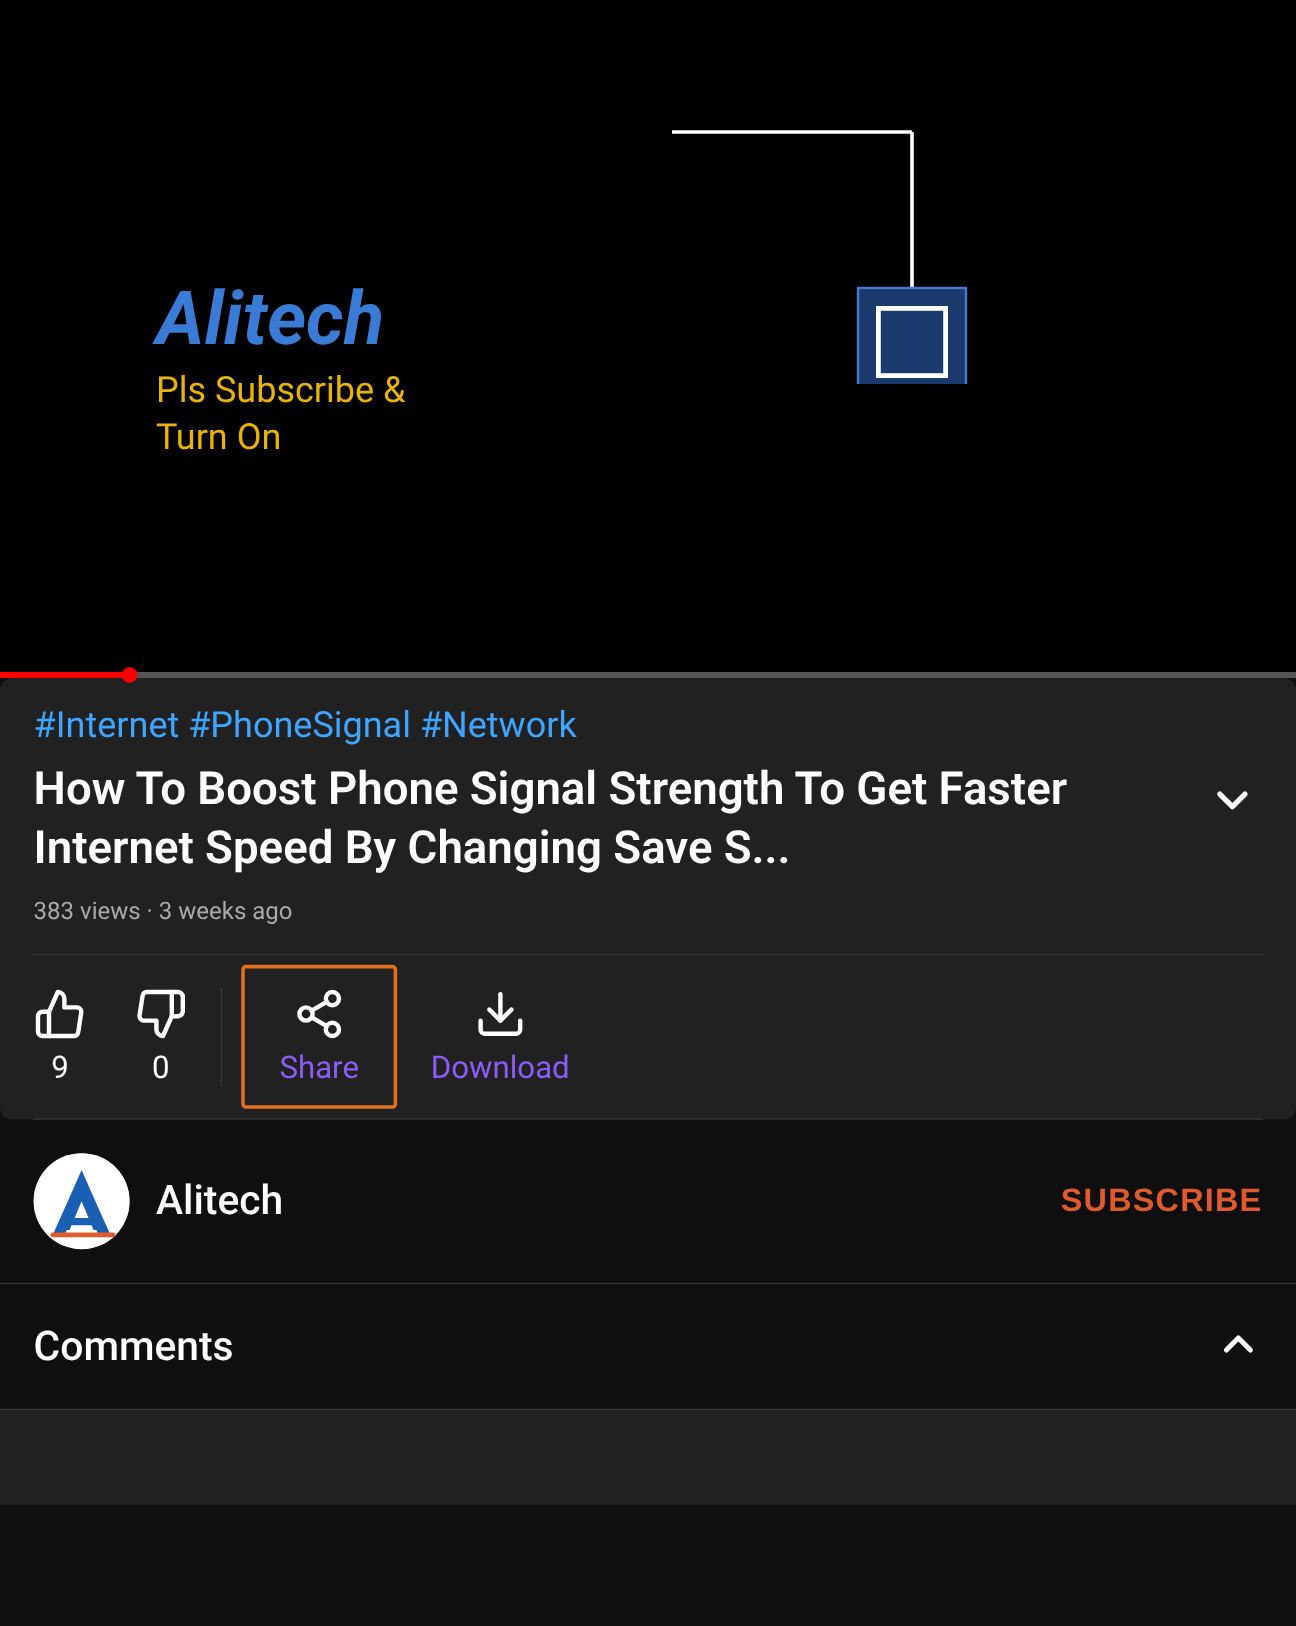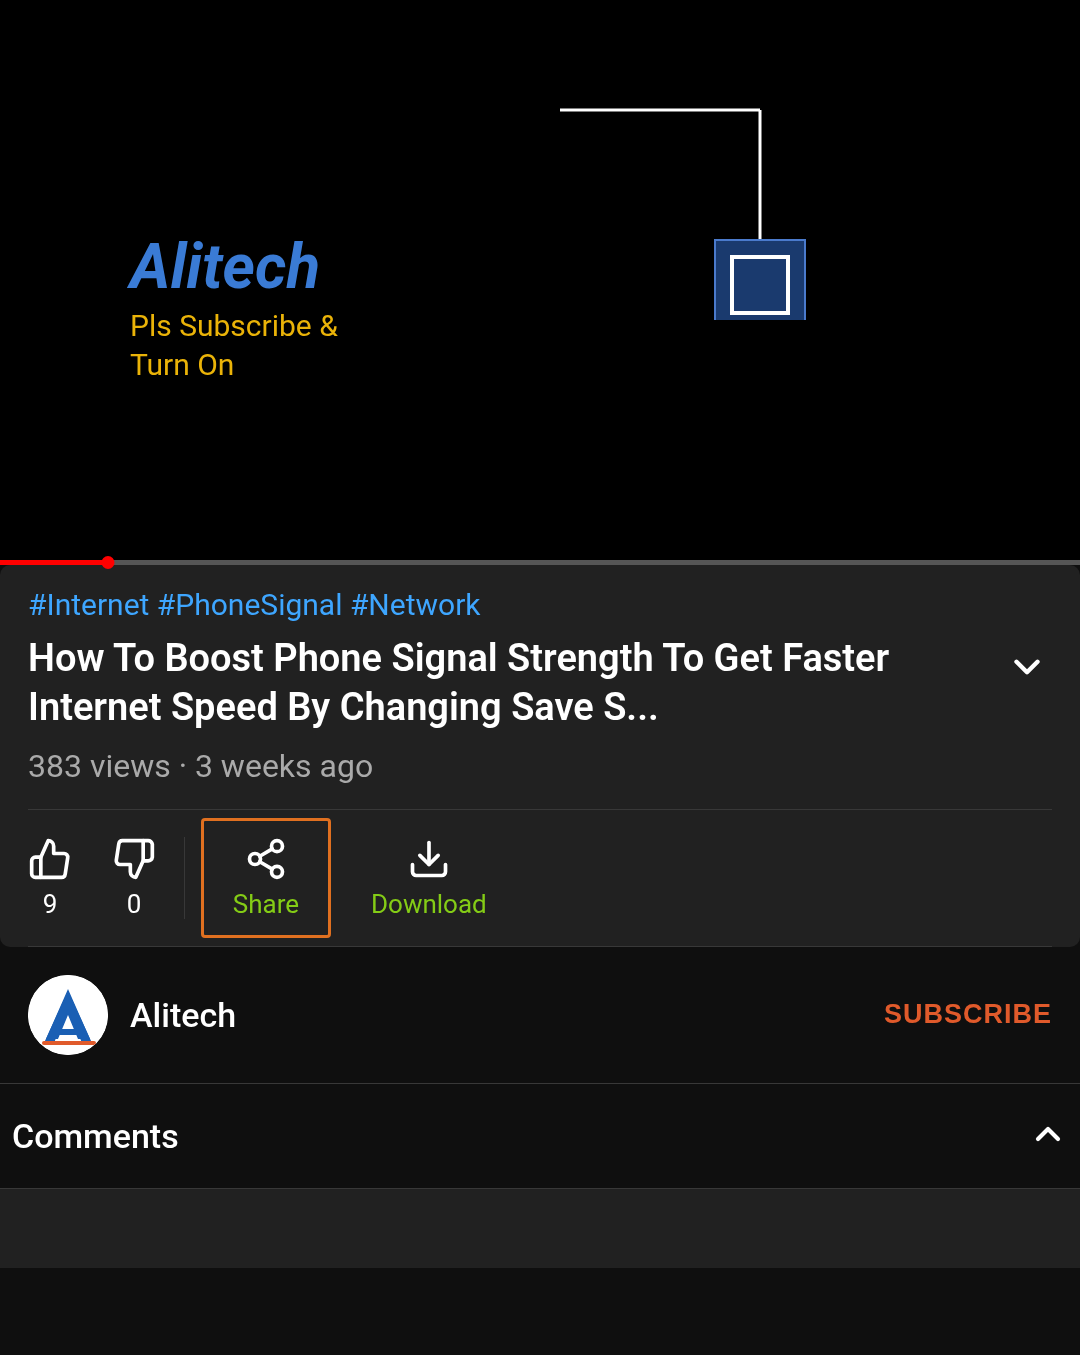--- a/index.html
+++ b/index.html
@@ -123,62 +123,62 @@
       flex-shrink: 0;
       margin-top: 8px;
     }
 
     .chevron-down svg {
       width: 42px;
       height: 42px;
     }
 
     .video-meta {
-      font-size: 32px;
+      font-size: 20px;
       color: #aaa;
       margin-top: 14px;
       margin-bottom: 24px;
     }
 
     
     .action-row {
       display: flex;
       align-items: center;
       gap: 0;
       border-top: 1px solid #383838;
       border-bottom: 1px solid #383838;
       padding: 8px 0;
     }
 
     .action-btn {
       display: flex;
       flex-direction: column;
       align-items: center;
       justify-content: center;
-      padding: 18px 40px;
+      padding: 18px 28px;
       cursor: pointer;
       gap: 8px;
       position: relative;
       min-width: 130px;
     }
 
     .action-btn.share-btn {
       border: 3px solid #e07020;
       border-radius: 4px;
       padding: 16px 28px;
     }
 
     .action-btn svg {
       width: 44px;
       height: 44px;
     }
 
     .action-btn-label {
       font-size: 26px;
-      color: #84cc16;
+      color: #8b5cf6;
     }
 
     .like-dislike-group {
       display: flex;
       align-items: center;
       border-right: 1px solid #383838;
       padding-right: 28px;
       gap: 40px;
       margin-right: 16px;
     }
@@ -240,21 +240,21 @@
       border: none;
       font-size: 27px;
       font-weight: 700;
       cursor: pointer;
       letter-spacing: 1px;
       text-transform: uppercase;
     }
 
     
     .comments-section {
-      padding: 30px 12px;
+      padding: 30px 28px;
       display: flex;
       align-items: center;
       justify-content: space-between;
     }
 
     .comments-title {
       font-size: 34px;
       font-weight: 500;
       color: #fff;
     }

